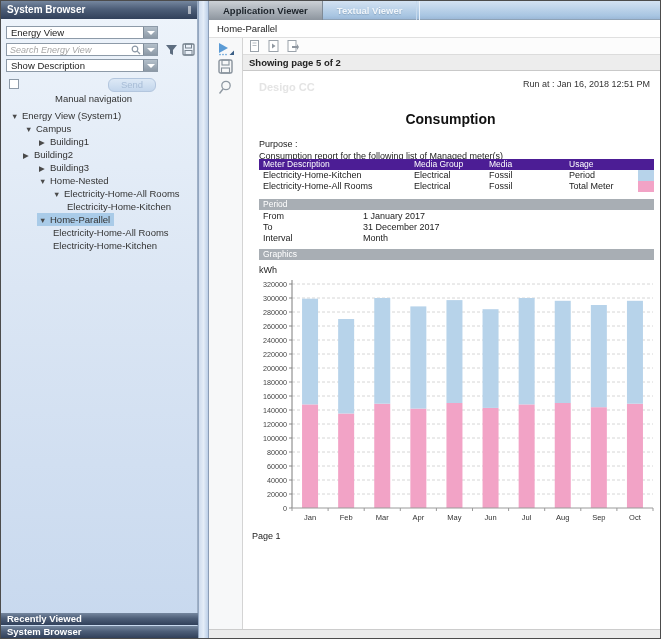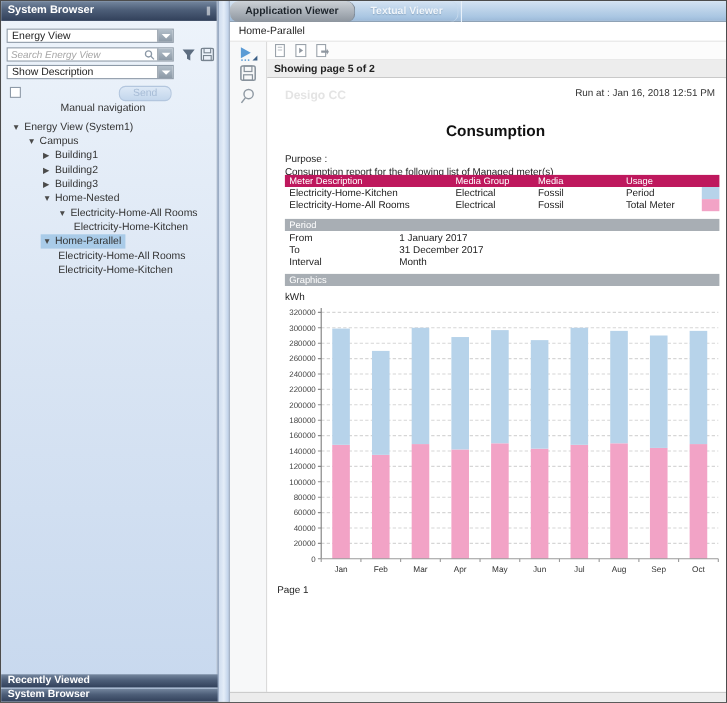--- a/index.html
+++ b/index.html
@@ -48,21 +48,21 @@
   
   .splitter { position:absolute; left:197px; top:0; width:11px; height:639px;
             background:linear-gradient(90deg,#cfdcee 0%,#e4edf8 50%,#bccfe8 100%);
             border-left:1px solid #93a6c0; border-right:1px solid #8b9db6; }
 
   
   .main { position:absolute; left:208px; top:0; width:453px; height:639px; background:#fff; }
   .tabbar { position:absolute; left:0; top:0; width:100%; height:19px; display:flex;
             background:linear-gradient(180deg,#d3e2f2 0%,#a9c6e2 80%,#9cb9d8 100%);
             border-bottom:1px solid #8fa2b5; }
-  .tab { height:19px; font-size:9.5px; font-weight:bold; line-height:19px; padding:0 14px;border-radius:8px; }
+  .tab { height:19px; font-size:9.5px; font-weight:bold; line-height:19px; padding:0 14px; }
   .tab.active { background:linear-gradient(180deg,#ccd1d6 0%,#a6adb5 60%,#8d959e 100%);
             color:#1d242b; border-right:1px solid #7f8a96; }
   .tab.inactive { color:#f0f5fa; text-shadow:0 1px 1px rgba(90,120,150,.4); border-right:1px solid #c6d9ec; }
   .tab-sep { width:1px; height:19px; background:#e8f1fa; margin-left:2px; }
   .selection-row { position:absolute; left:0; top:19px; width:100%; height:18px; background:#fff;
             border-bottom:1px solid #e0e0e0; font-size:9.5px; color:#222; line-height:18px; padding-left:8px; }
   .left-strip { position:absolute; left:0; top:37px; width:34px; height:591px;
             background:#f7f8f9; border-right:1px solid #d4d4d4; }
   .toolbar-row { position:absolute; left:34px; top:37px; width:419px; height:17px; background:#fcfcfc;
             border-bottom:1px solid #dcdcdc; display:flex; align-items:center; padding-left:6px; gap:8px; }
@@ -76,21 +76,21 @@
   .page { position:absolute; left:34px; top:70px; width:415px; height:558px; background:#fff; }
   .logo-text { position:absolute; left:16px; top:10px; font-size:11px; font-weight:bold; color:#e4e4e4; }
   .run-at { position:absolute; right:8px; top:8px; font-size:9px; color:#333; }
   .report-title { position:absolute; left:0; top:40px; width:100%; text-align:center;
             font-size:14px; font-weight:bold; color:#111; }
   .purpose-label { position:absolute; left:16px; top:68px; font-size:9px; color:#222; }
   .purpose-text  { position:absolute; left:16px; top:80px; font-size:9px; color:#222; }
   .section-bar { position:absolute; left:16px; width:395px; height:11px; background:#a8aeb4;
             color:#fff; font-size:8.5px; line-height:11px; padding-left:4px; }
   .meter-table { position:absolute; left:16px; top:88px; width:395px; }
-  .mt-header { position:relative; height:11px; background:#be185d; color:#fff; font-size:8.5px; line-height:11px; }
+  .mt-header { position:relative; height:11px; background:#4c1d95; color:#fff; font-size:8.5px; line-height:11px; }
   .mt-row { position:relative; height:11px; font-size:9px; color:#222; line-height:11px; }
   .mt-c1 { position:absolute; left:4px; }  .mt-c2 { position:absolute; left:155px; }
   .mt-c3 { position:absolute; left:230px; } .mt-c4 { position:absolute; left:310px; }
   .mt-swatch { position:absolute; left:379px; top:0; width:16px; height:11px; }
   .period-row { position:absolute; left:16px; width:395px; height:11px; font-size:9px; color:#222; line-height:11px; }
   .pr-label { position:absolute; left:4px; } .pr-value { position:absolute; left:104px; }
   .kwh-label { position:absolute; left:16px; top:194px; font-size:9px; color:#222; }
   .chart-wrap { position:absolute; left:12px; top:206px; width:404px; height:250px; }
   .page-footer { position:absolute; left:9px; top:460px; font-size:9px; color:#222; }
 
@@ -136,21 +136,21 @@
     </div>
 
     <span class="checkbox" style="left:8px; top:78px;"></span>
     <span class="cb-label" style="left:23px; top:92px;margin-left:31px;">Manual navigation</span>
     <span class="send-btn" style="left:107px; top:77px;">Send</span>
 
     <div class="tree">
         <div class="tree-row" style="padding-left: 8px;"><span class="hl"><span class="tree-arrow">▼</span><span>Energy View (System1)</span></span></div>
         <div class="tree-row" style="padding-left: 22px;"><span class="hl"><span class="tree-arrow">▼</span><span>Campus</span></span></div>
         <div class="tree-row" style="padding-left: 36px;"><span class="hl"><span class="tree-arrow">▶</span><span>Building1</span></span></div>
-        <div class="tree-row" style="padding-left: 36px;"><span class="hl"><span class="tree-arrow">▶</span><span>Building2</span></span></div>
+        <div class="tree-row" style="padding-left: 20px;"><span class="hl"><span class="tree-arrow">▶</span><span>Building2</span></span></div>
         <div class="tree-row" style="padding-left: 36px;"><span class="hl"><span class="tree-arrow">▶</span><span>Building3</span></span></div>
         <div class="tree-row" style="padding-left: 36px;"><span class="hl"><span class="tree-arrow">▼</span><span>Home-Nested</span></span></div>
         <div class="tree-row" style="padding-left: 50px;"><span class="hl"><span class="tree-arrow">▼</span><span>Electricity-Home-All Rooms</span></span></div>
         <div class="tree-row" style="padding-left: 64px;"><span class="hl"><span>Electricity-Home-Kitchen</span></span></div>
         <div class="tree-row selected" style="padding-left: 36px;"><span class="hl"><span class="tree-arrow">▼</span><span>Home-Parallel</span></span></div>
         <div class="tree-row" style="padding-left: 50px;"><span class="hl"><span>Electricity-Home-All Rooms</span></span></div>
         <div class="tree-row" style="padding-left: 50px;"><span class="hl"><span>Electricity-Home-Kitchen</span></span></div>
       </div>
 
     <div class="sidebar-footbar" style="bottom:13px;">Recently Viewed</div>

